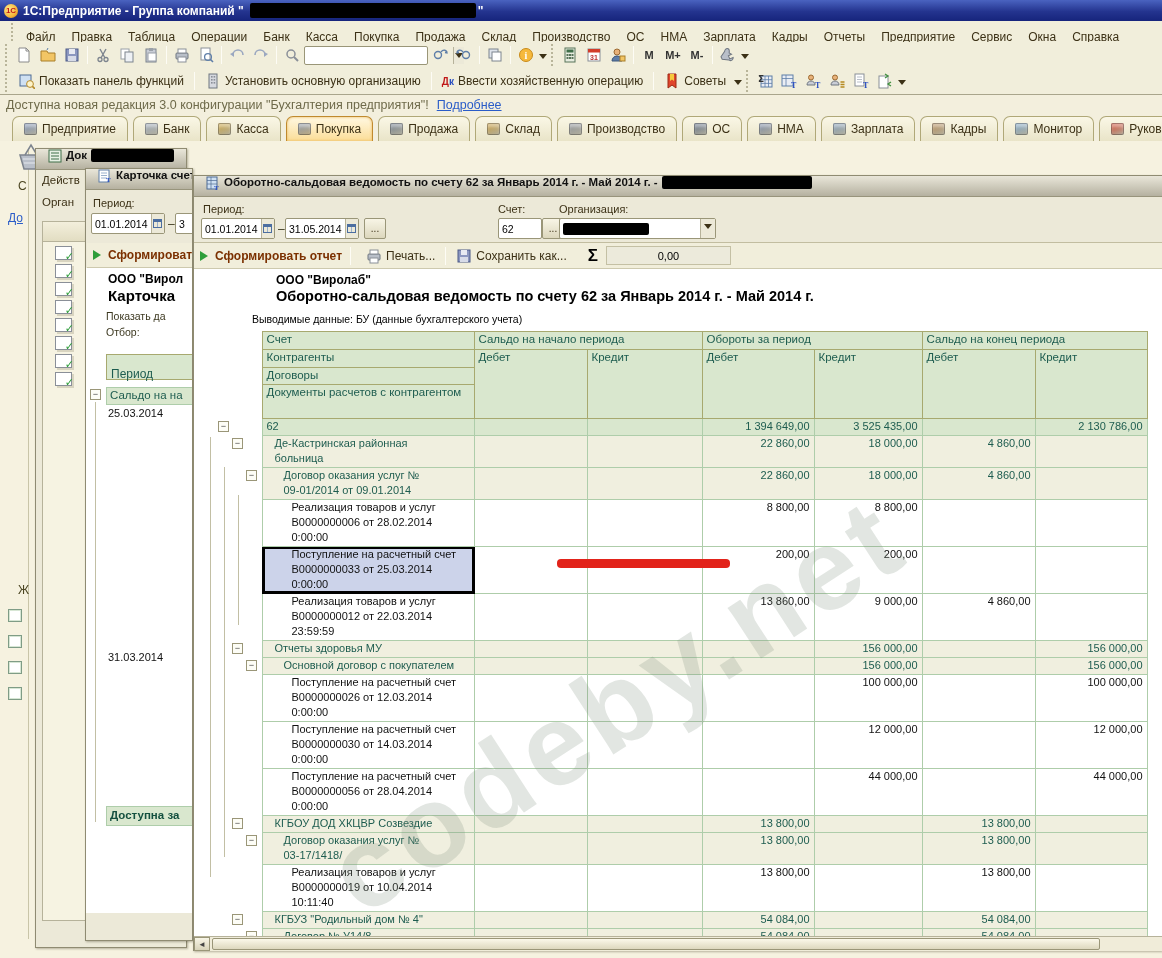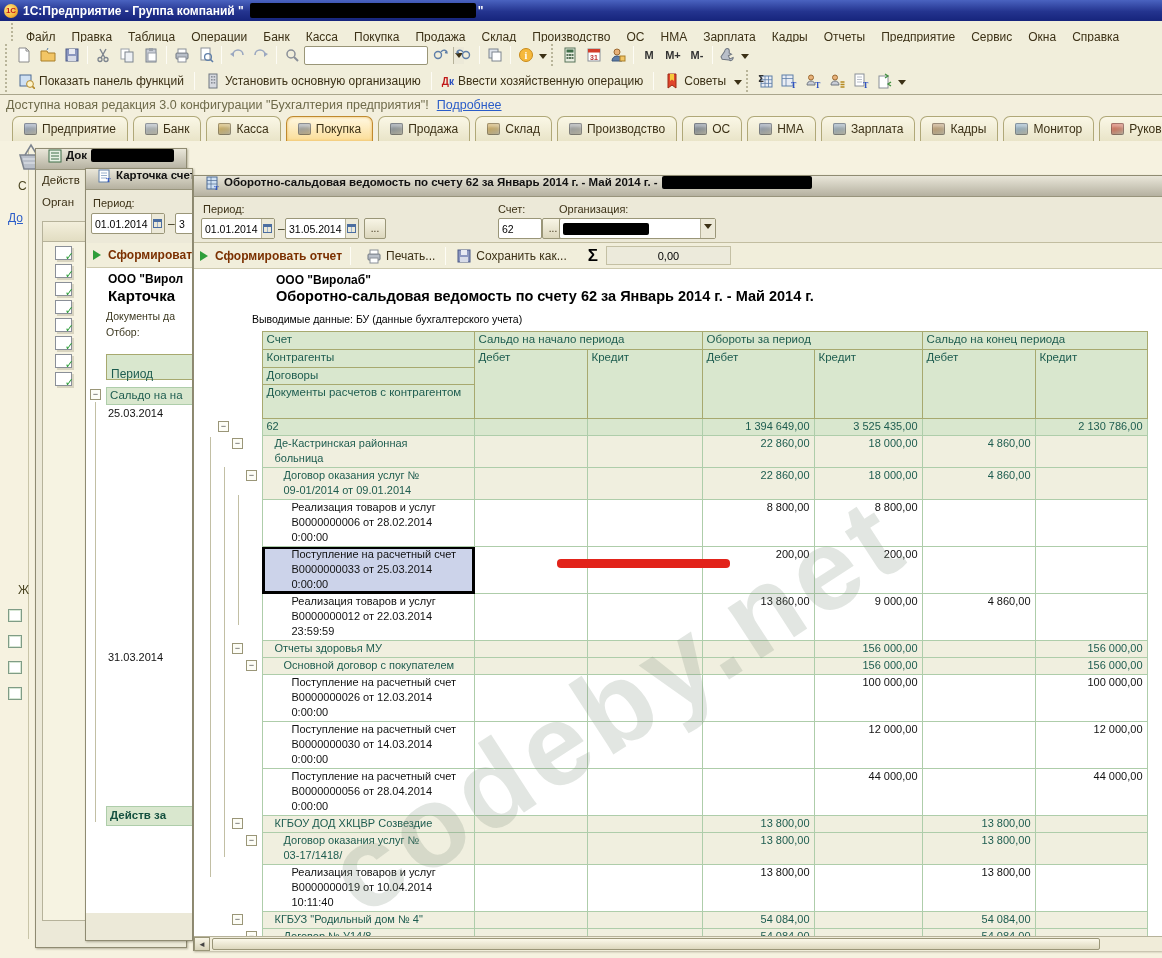--- a/index.html
+++ b/index.html
@@ -506,27 +506,27 @@
       <div class="datefield" style="position:absolute;left:89px;top:44px;width:30px">
         <span class="val">3</span>
       </div>
       <div class="gen-toolbar" style="position:absolute;left:1px;top:74px;width:106px;height:25px">
         <div class="play"></div>
         <span class="genlabel">Сформировать</span>
       </div>
       <div style="position:absolute;left:0;top:99px;width:108px;height:645px;background:#fff">
         <div style="position:absolute;left:22px;top:4px;font-weight:bold;font-size:12px;color:#000;white-space:nowrap">ООО "Вирол</div>
         <div style="position:absolute;left:22px;top:19px;font-weight:bold;font-size:15px;color:#000;white-space:nowrap">Карточка</div>
-        <div style="position:absolute;left:20px;top:42px;font-size:10.5px;white-space:nowrap">Документы да</div>
+        <div style="position:absolute;left:20px;top:42px;font-size:10.5px;white-space:nowrap">Показать да</div>
         <div style="position:absolute;left:20px;top:58px;font-size:10.5px">Отбор:</div>
         <div style="position:absolute;left:20px;top:86px;width:88px;height:25px;background:#d9e7ce;border:1px solid #a7a96f;color:#1d5c4f;font-size:12px;padding:12px 4px">Период</div>
         <div style="position:absolute;left:20px;top:119px;width:88px;height:18px;background:#d9e7ce;border:1px solid #aecdaa;color:#1d5c4f;font-size:11.5px;padding:1px 3px;white-space:nowrap">Сальдо на на</div>
         <div style="position:absolute;left:22px;top:139px;font-size:11px;color:#111">25.03.2014</div>
         <div style="position:absolute;left:22px;top:383px;font-size:11px;color:#111">31.03.2014</div>
-        <div style="position:absolute;left:20px;top:538px;width:88px;height:20px;background:#d9e7ce;border:1px solid #aecdaa;color:#14503f;font-weight:bold;font-size:11.5px;padding:2px 3px;white-space:nowrap">Действ за</div>
+        <div style="position:absolute;left:20px;top:538px;width:88px;height:20px;background:#d9e7ce;border:1px solid #aecdaa;color:#14503f;font-weight:bold;font-size:11.5px;padding:2px 3px;white-space:nowrap">Доступна за</div>
         <div class="minus" style="position:absolute;left:4px;top:121px;margin:0">−</div>
         <div class="treeline" style="left:9px;top:134px;height:420px"></div>
       </div>
     </div>
 
     <div class="win" style="left:193px;top:34px;width:969px;height:776px;z-index:3;border-right:none">
       <div class="wtitle">
         <svg class="wicon" viewBox="0 0 14 14">
             <rect x="1" y="1" width="10" height="12" fill="#cfe0f2" stroke="#4d6a94"></rect>
             <path d="M1 4.5h10M1 8h10M5 1v12" stroke="#4d6a94" stroke-width=".7"></path>

